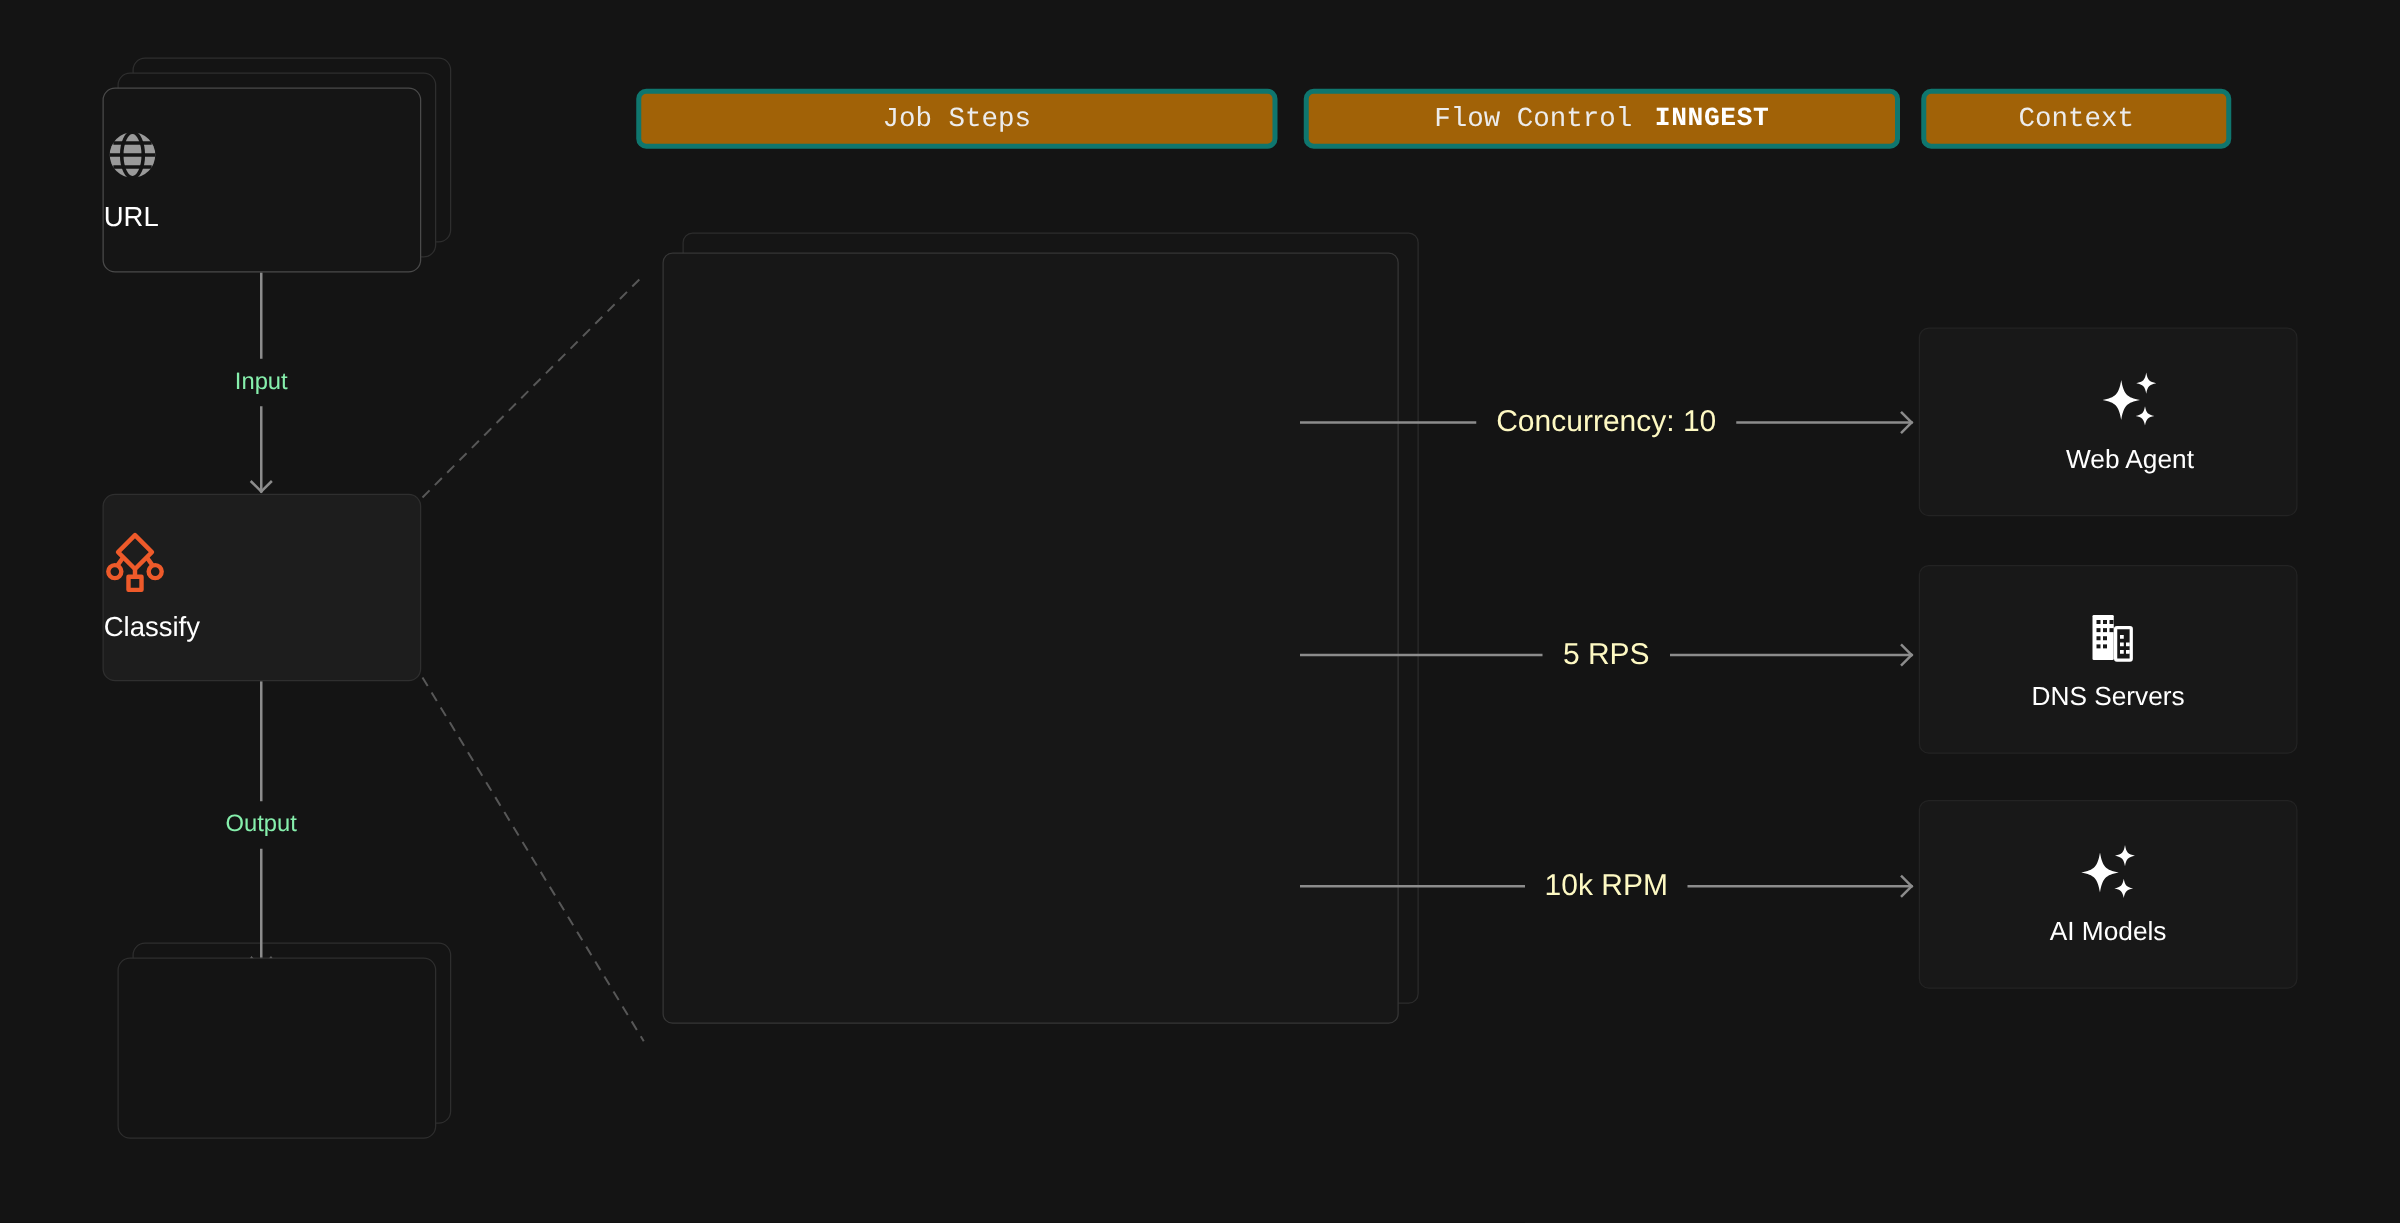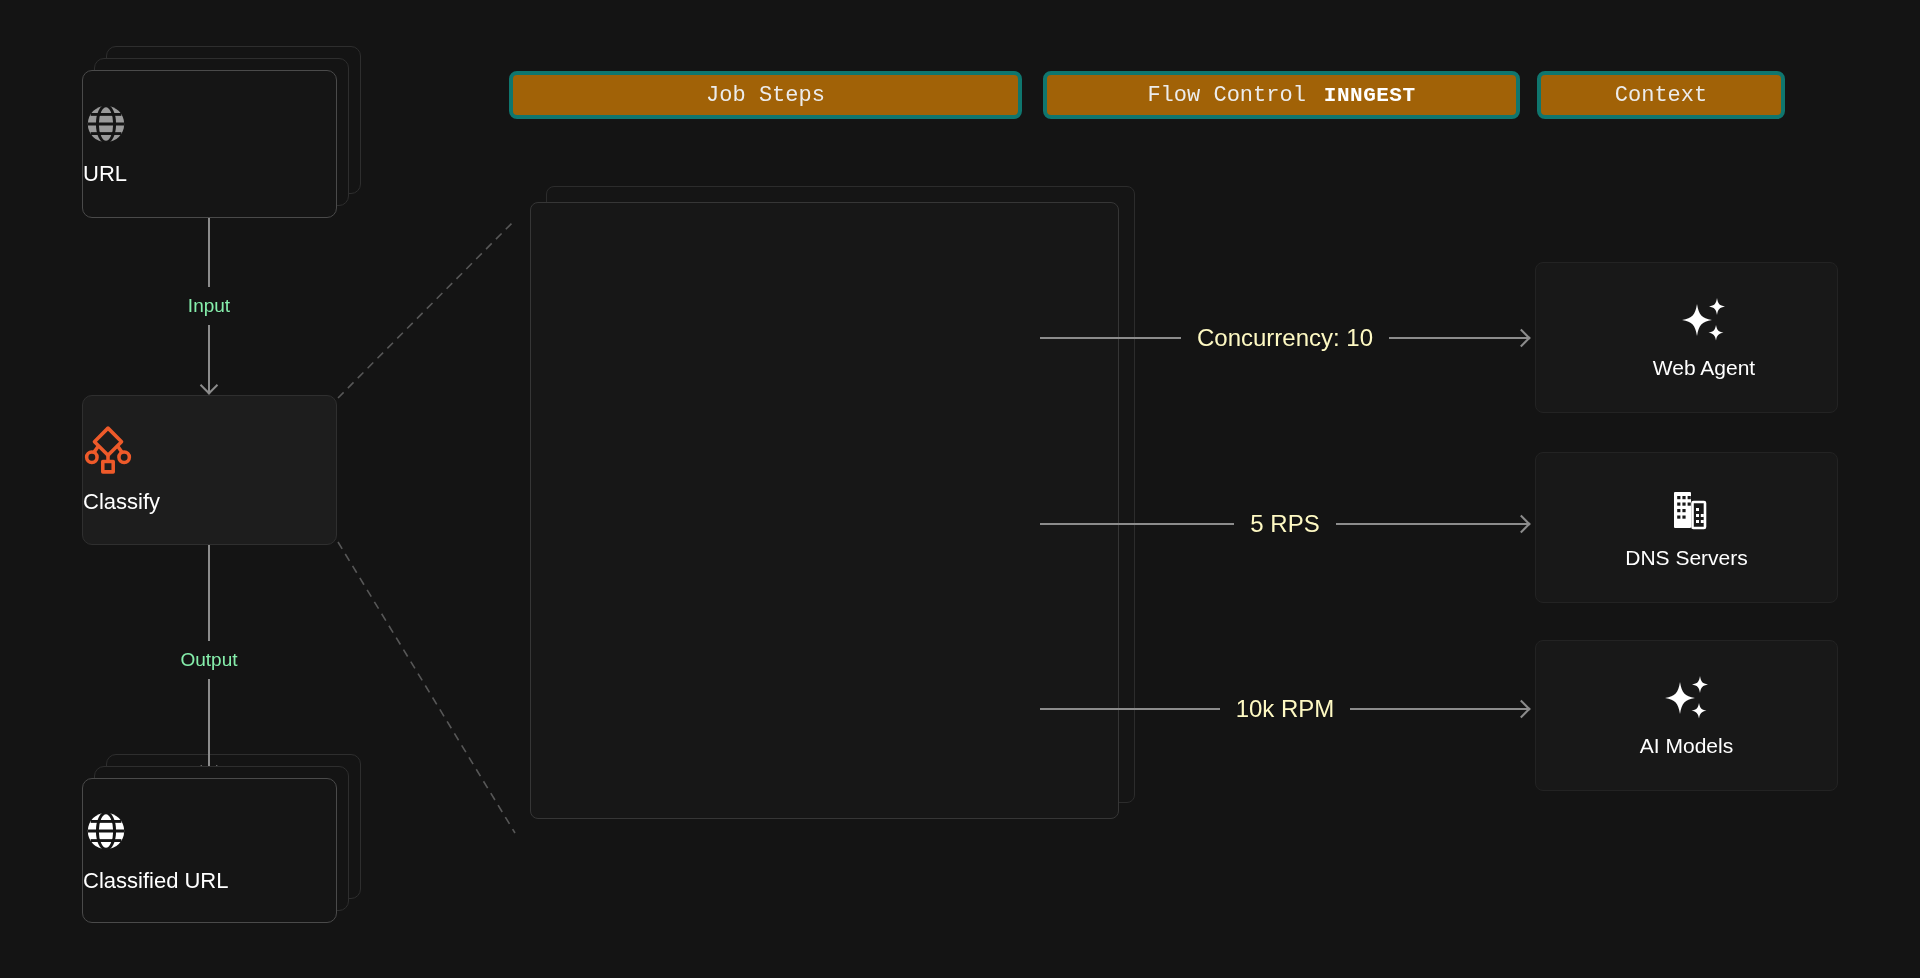--- a/index.html
+++ b/index.html
@@ -116,32 +116,20 @@
 
   <div class="varrow" style="left:149px; top:545px; width:120px; height:230px;">
     <div class="seg"></div>
     <div class="vlabel">Output</div>
     <div class="seg"></div>
     <div class="head-down"></div>
   </div>
 
   <div class="stack-layer" style="left:106px; top:754px; width:255px; height:145px; z-index:1;"></div>
   <div class="stack-layer" style="left:94px;  top:766px; width:255px; height:145px; z-index:2;"></div>
-  <div class="node-card front-card" style="left:82px; top:778px; width:255px; height:145px;">
-    <span>
-      <svg width="46" height="46" viewBox="0 0 48 48">
-        <circle cx="24" cy="24" r="19" fill="#ffffff"></circle>
-        <ellipse cx="24" cy="24" rx="9" ry="19" fill="none" stroke="#151515" stroke-width="3"></ellipse>
-        <line x1="5" y1="24" x2="43" y2="24" stroke="#151515" stroke-width="3"></line>
-        <line x1="8" y1="14" x2="40" y2="14" stroke="#151515" stroke-width="3"></line>
-        <line x1="8" y1="34" x2="40" y2="34" stroke="#151515" stroke-width="3"></line>
-      </svg>
-    </span>
-    <span>Classified URL</span>
-  </div>
 
   <div class="hdr" style="left:509px; top:71px; width:513px;">
     <span>Job Steps</span>
   </div>
   <div class="hdr" style="left:1043px; top:71px; width:477px;">
     <span>Flow Control</span>
     <span class="logo">INNGEST</span>
   </div>
   <div class="hdr" style="left:1537px; top:71px; width:248px;">
     <span>Context</span>

